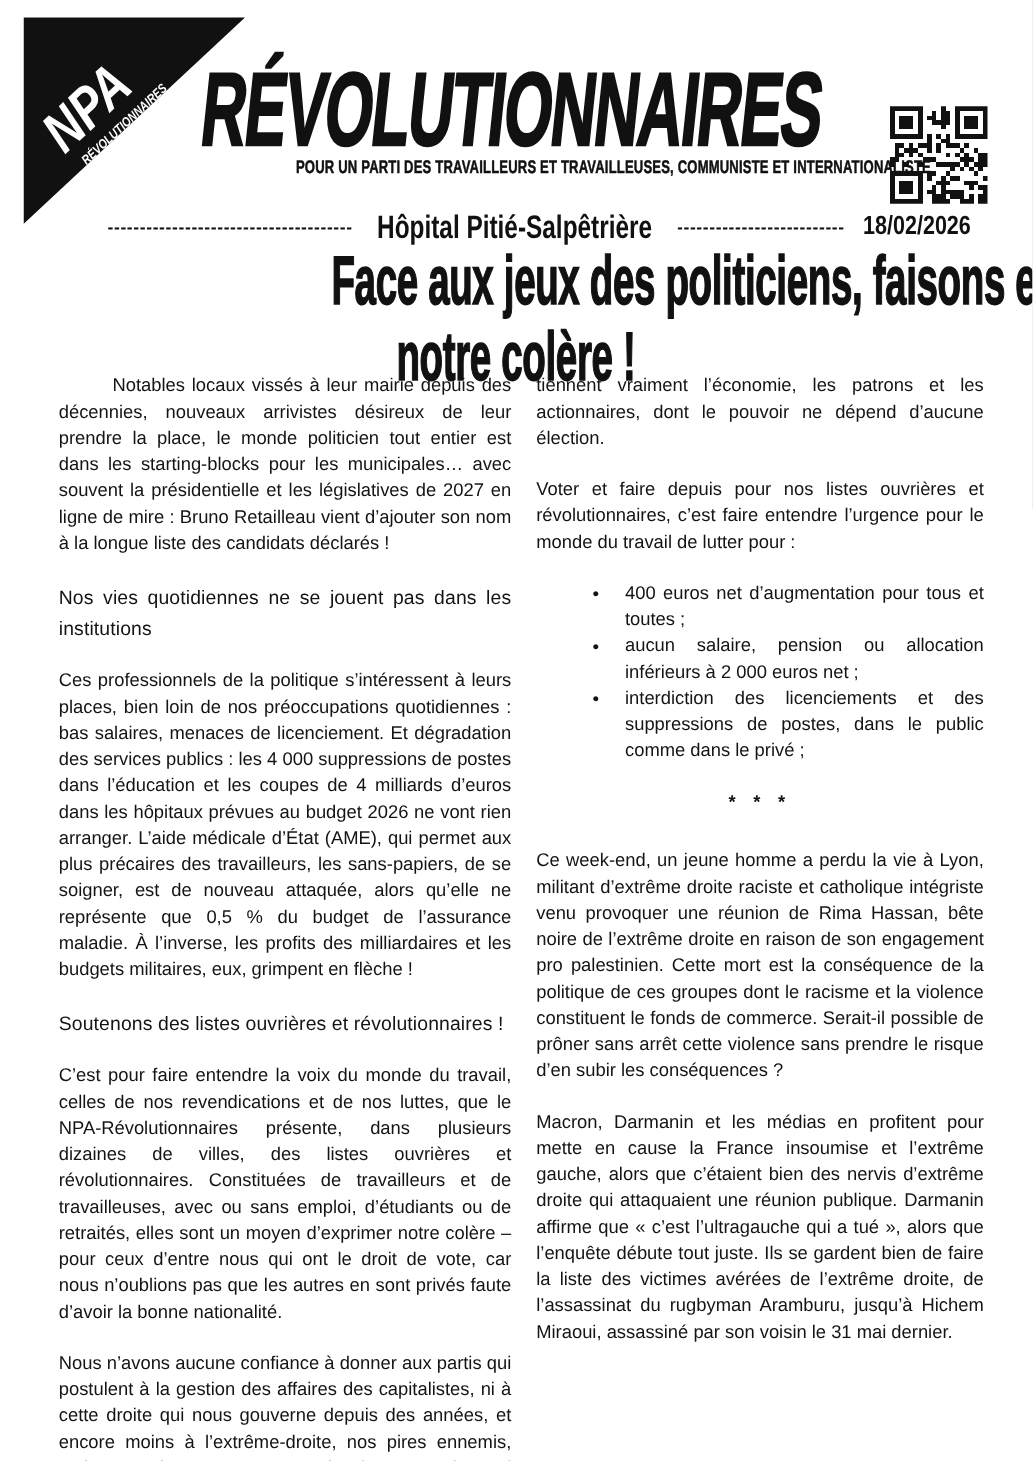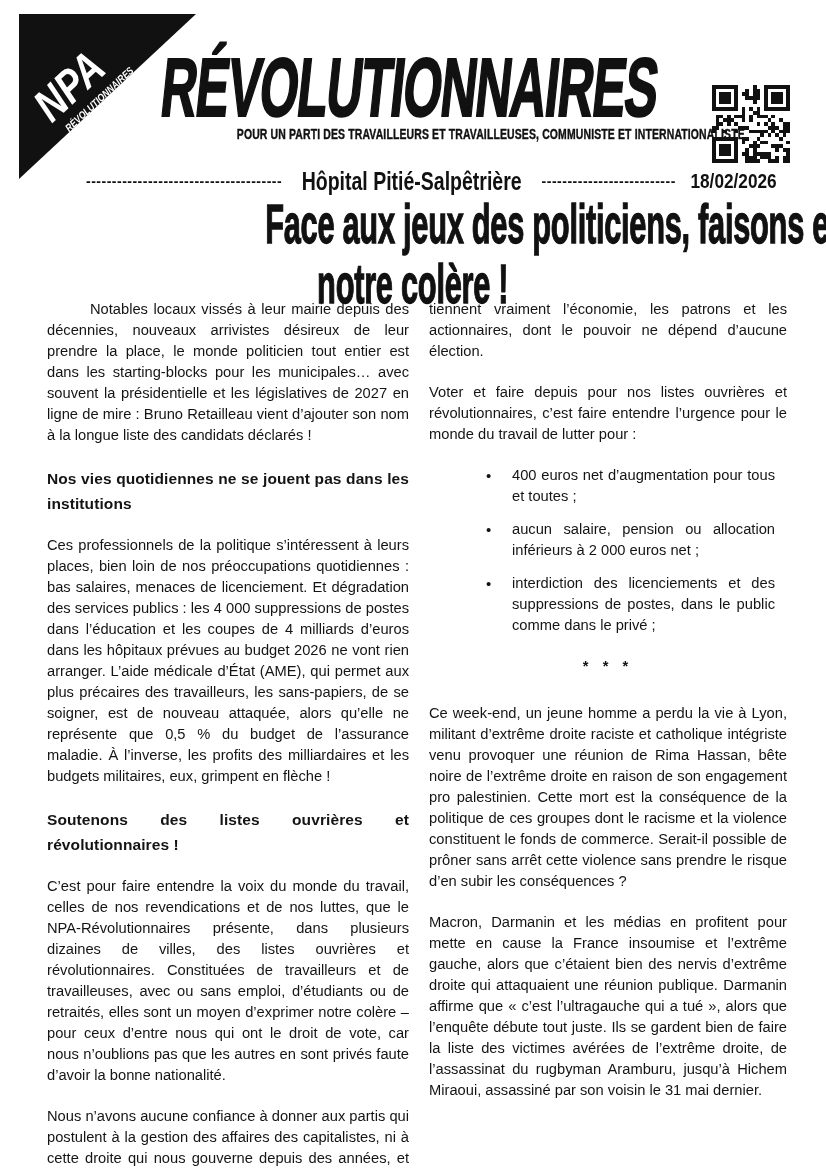--- a/index.html
+++ b/index.html
@@ -70,25 +70,25 @@
   
   .col {
     position:absolute; top:299px; font-size:14.7px; line-height:21px;
     text-align:justify; color:#141414;
   }
   .col-left  { left:47px;  width:362px; }
   .col-right { left:429px; width:358px; }
   .col p { margin:0 0 20px 0; }
   .indent-first { text-indent:43px; }
   .section-heading {
-    font-weight:bold; font-size:15.5px; line-height:25px; margin:0 0 19px 0;
+    font-weight:normal; font-size:15.5px; line-height:25px; margin:0 0 19px 0;
     text-align:justify; letter-spacing:0.1px;
   }
   .bullet-list { list-style:none; margin:0 0 20px 0; padding-left:71px; }
-  .bullet-list li { position:relative; margin:12px; }
+  .bullet-list li { position:relative; margin:0; }
   .bullet-list li::before {
     content:"\2022"; position:absolute; left:-26px; top:0; font-size:15px;
   }
   .section-separator {
     text-align:center; font-weight:bold; letter-spacing:5px; margin:2px 0 26px 0;
   }
 </style>
 </head>
 <body>
 

